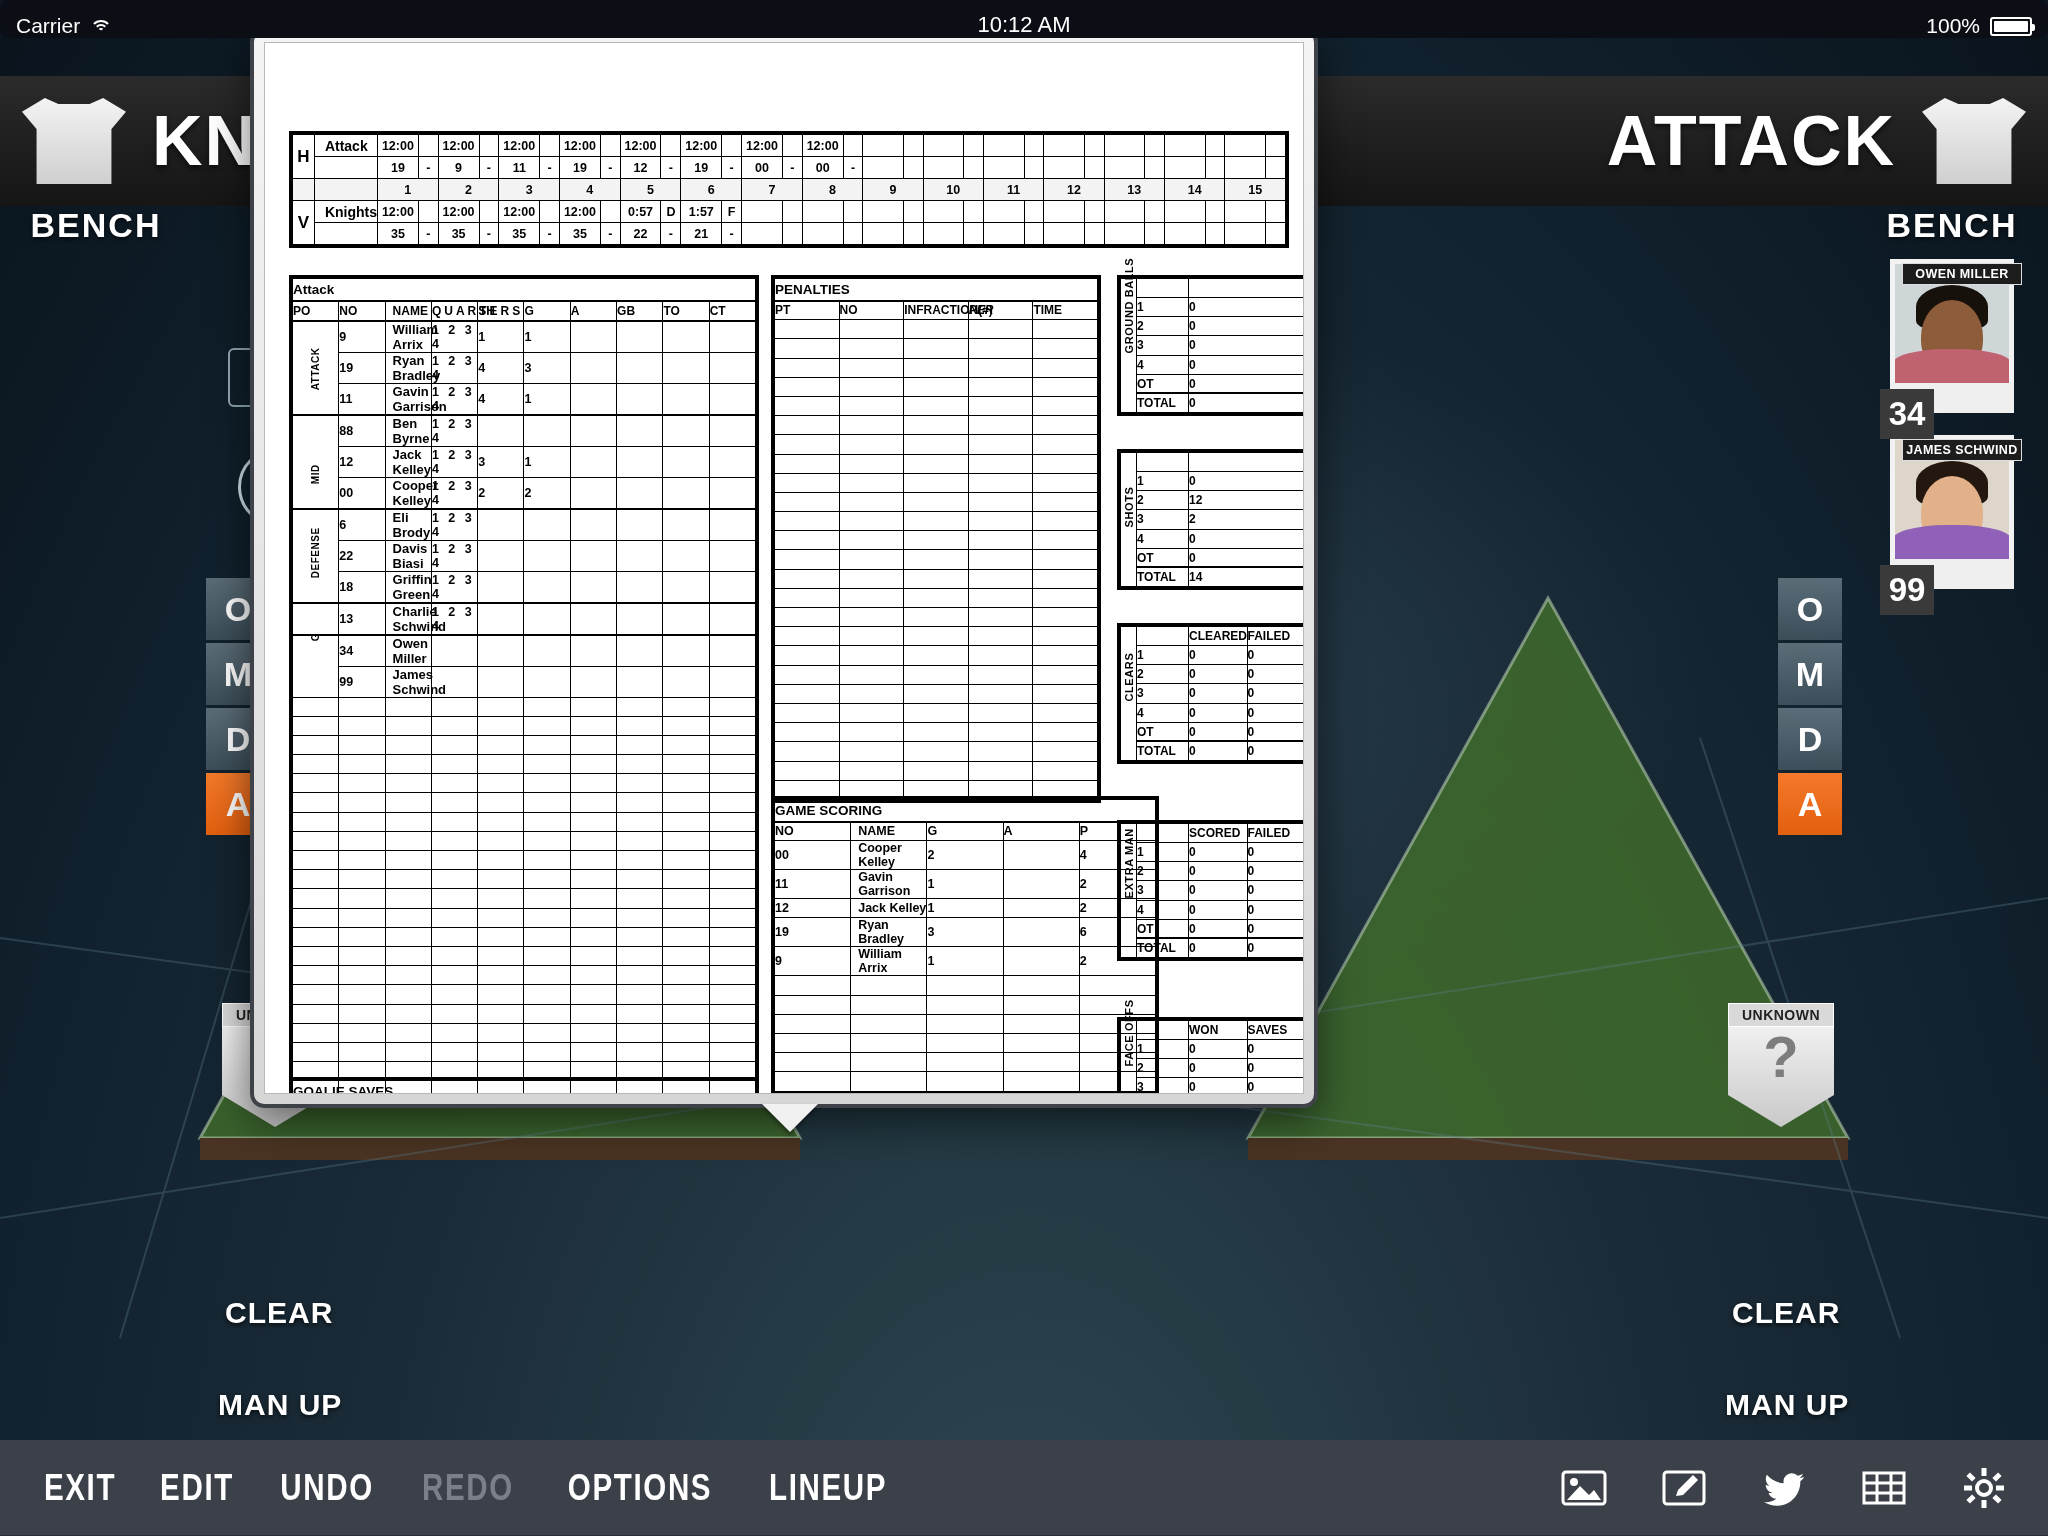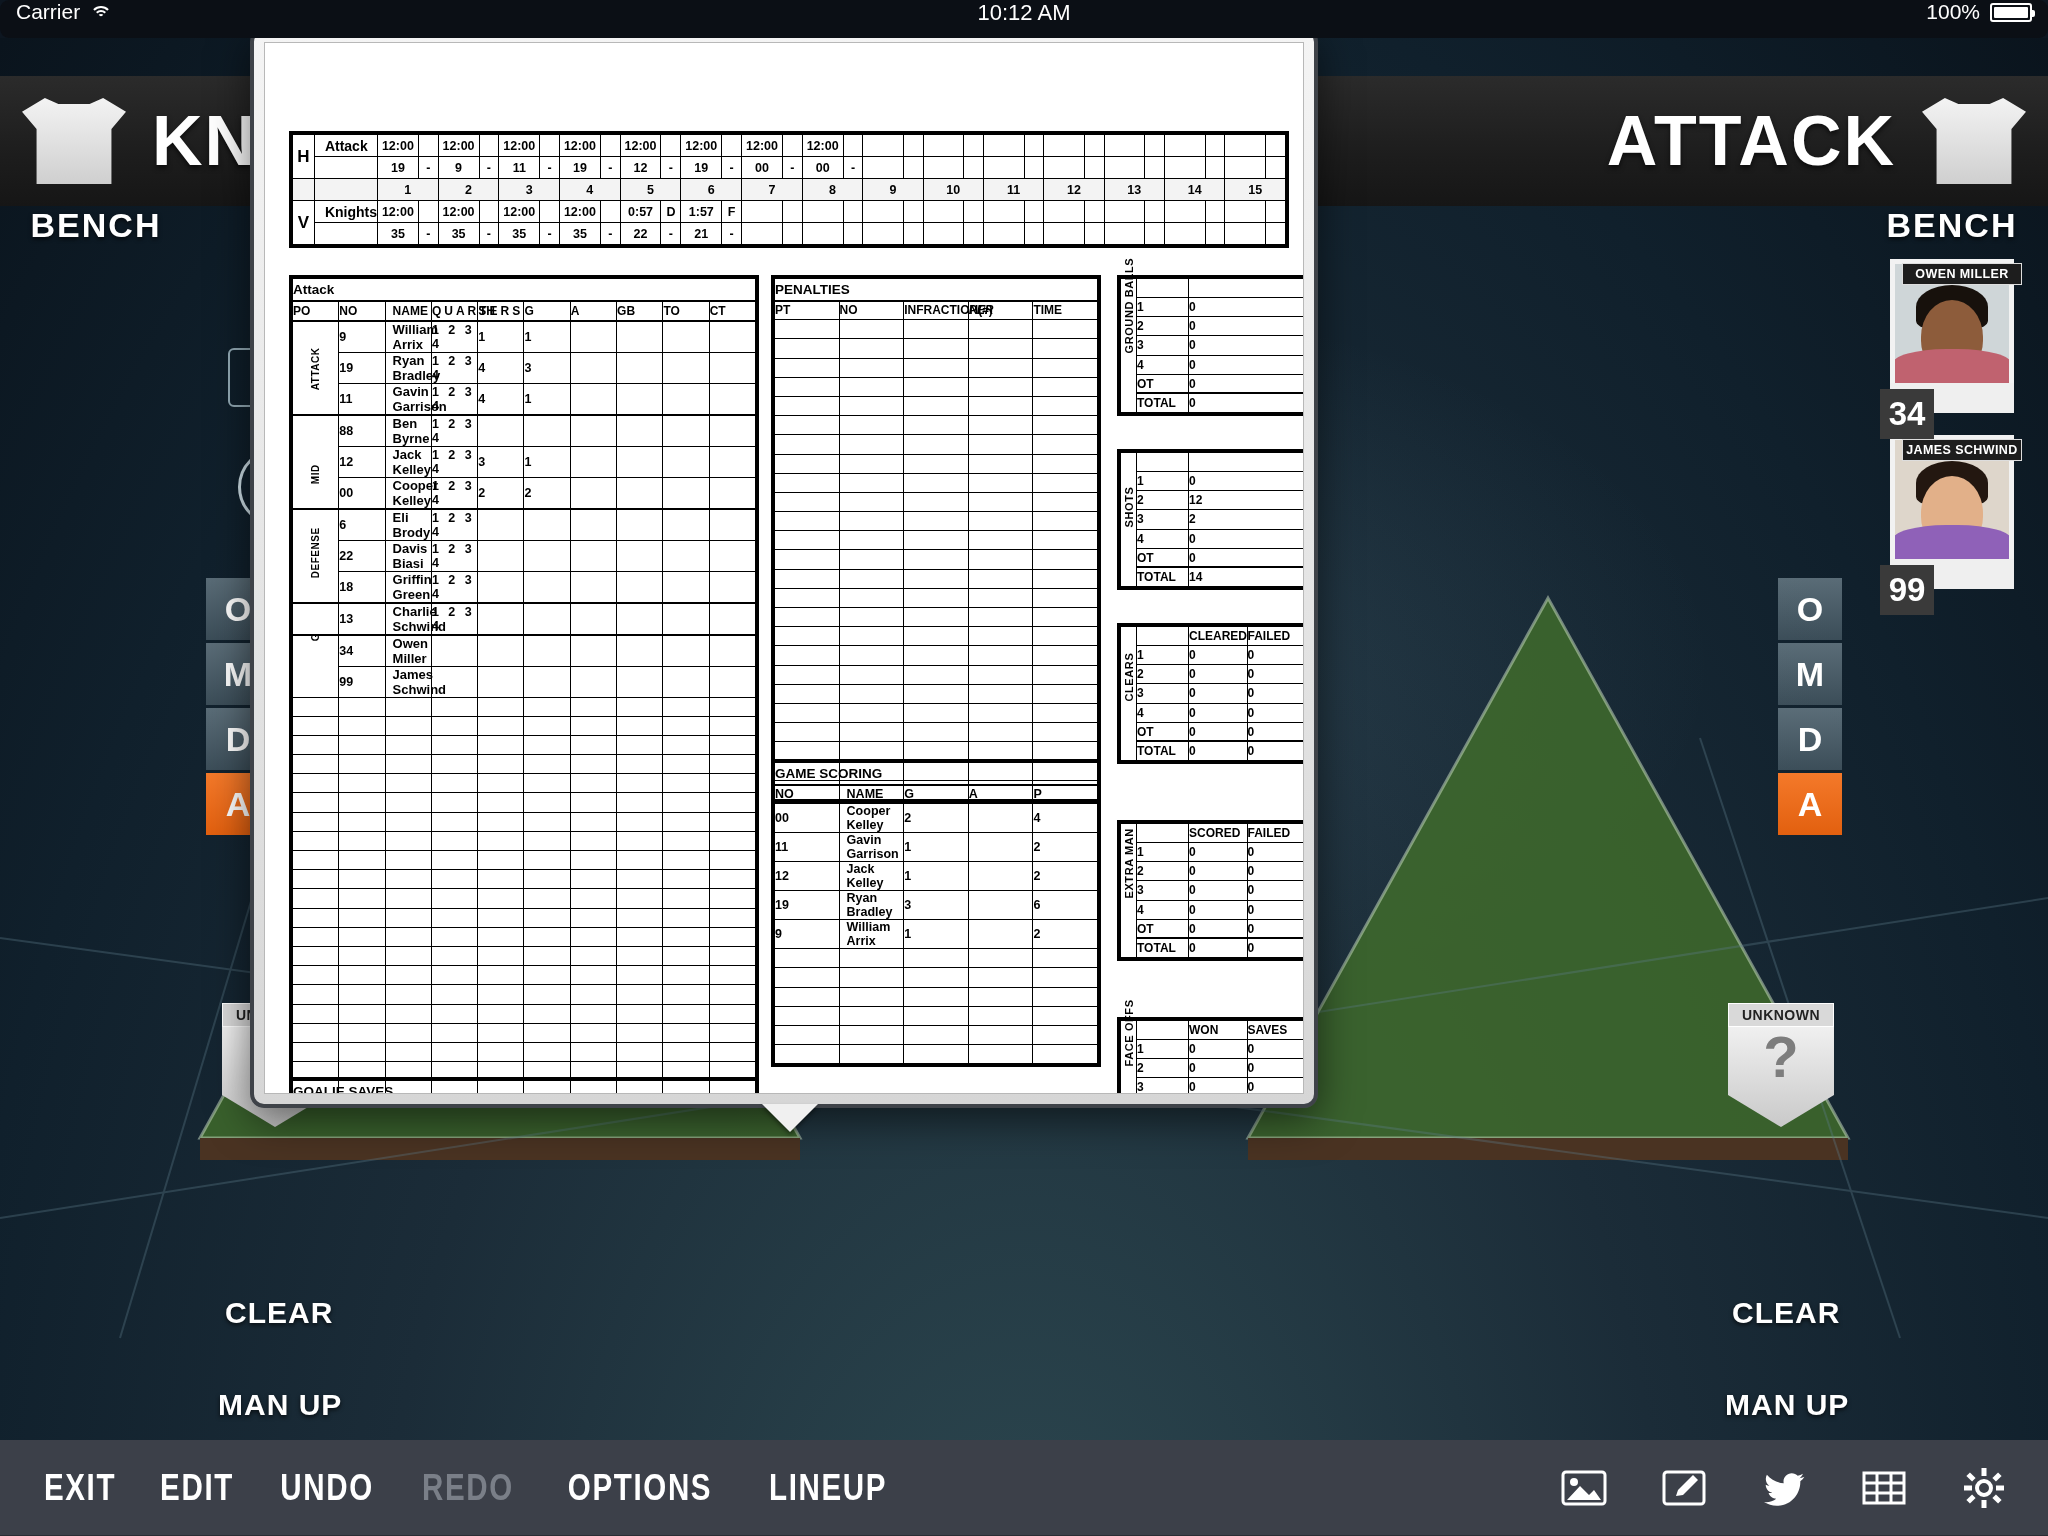--- a/index.html
+++ b/index.html
@@ -7,21 +7,21 @@
   body {
     font-family: "Liberation Sans", sans-serif;
     background: #0d1620;
     position: relative;
   }
 
   
   #status-bar {
     position: absolute; top: 0; left: 0; width: 2048px; height: 38px;
     background: #0b0f15; color: #fff;
-    display: flex; align-items: flex-start; justify-content: space-between;
+    display: flex; align-items: flex-end; justify-content: space-between;
     padding: 0 16px; font-size: 21px; z-index: 60; border-radius: 9px;
   }
   #status-bar .sb-left { display: flex; align-items: center; gap: 10px; }
   #status-bar .sb-right { display: flex; align-items: center; gap: 10px; }
   .wifi-ico { width: 22px; height: 16px; position: relative; display:inline-block; }
   .wifi-ico i { position:absolute; border: 2.5px solid #fff; border-bottom-color: transparent;
                 border-left-color: transparent; border-right-color: transparent; border-radius: 50%; }
   .wifi-ico i:nth-child(1){ width:22px; height:22px; left:0; top:2px; }
   .wifi-ico i:nth-child(2){ width:14px; height:14px; left:4px; top:6px; }
   .wifi-ico i:nth-child(3){ width:6px;  height:6px;  left:8px; top:10px; }
@@ -176,21 +176,21 @@
 
   
   #penalties { position:absolute; left:506px; top:232px; width:330px; border:3px solid #000; }
   #penalties table { width:100%; border-collapse:collapse; table-layout:fixed; }
   #penalties td { border:1px solid #000; height:19.2px; font-size:12px; font-weight:bold; }
   #penalties .cap { height:22px; font-size:13.5px; border-bottom:2px solid #000;}
   #penalties .c-pt{ width:22px;} #penalties .c-no{ width:26px;}
   #penalties .c-per{ width:28px;font-style:italic;} #penalties .c-time{ width:40px;}
 
   
-  #gamescore { position:absolute; left:506px; top:716px; width:330px; border:3px solid #000; }
+  #gamescore { position:absolute; left:506px; top:753px; width:388px; border:3px solid #000; }
   #gamescore table { width:100%; border-collapse:collapse; table-layout:fixed; }
   #gamescore td { border:1px solid #000; height:19.2px; font-size:12.5px; font-weight:bold; }
   #gamescore .cap { height:22px; font-size:13.5px; border-bottom:2px solid #000;}
   #gamescore .c-no{ width:24px;} #gamescore .c-g,#gamescore .c-a,#gamescore .c-p{ width:30px;}
   #gamescore .c-nm{ text-align:left; padding-left:7px; }
 
   
   #goalie { position:absolute; left:24px; top:1034px; width:470px; border:3px solid #000; }
   #goalie table { width:100%; border-collapse:collapse; }
   #goalie td { border:1px solid #000; height:22px; font-size:13.5px; font-weight:bold; }

